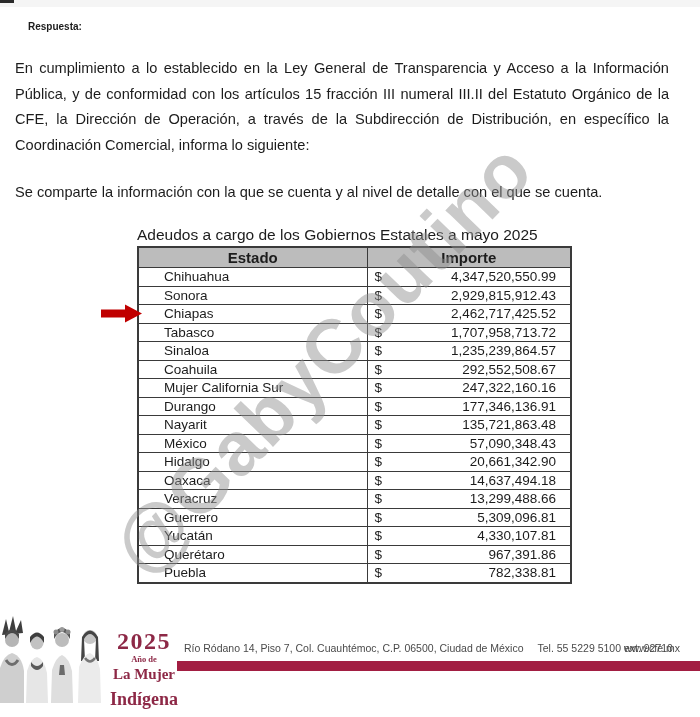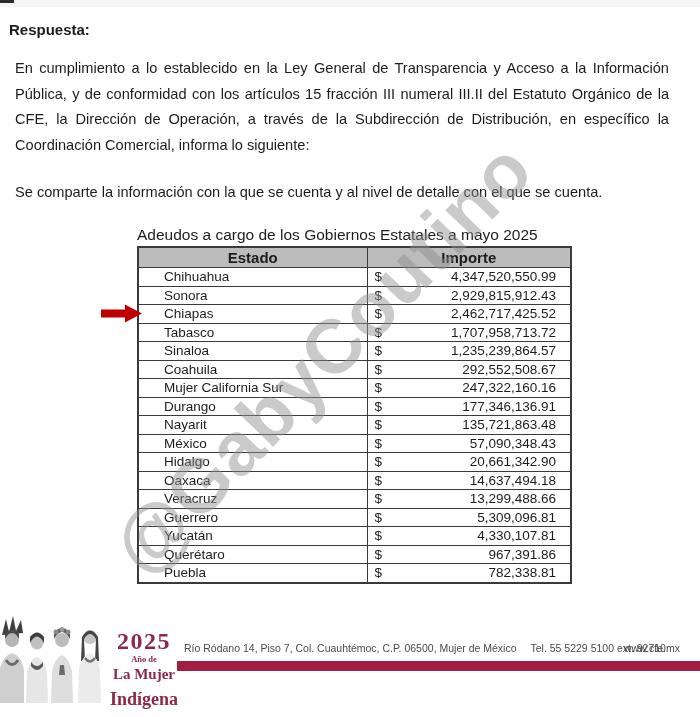--- a/index.html
+++ b/index.html
@@ -21,22 +21,22 @@
   }
   .top-strip {
     position: absolute; top: 0; left: 0; width: 700px; height: 7px;
     background: #f5f5f5;
   }
   .top-left-mark {
     position: absolute; top: 0; left: 0; width: 14px; height: 3px;
     background: #2b2b2b;
   }
   .respuesta {
-    position: absolute; left: 9px; top: 21px;
-    font-size: 15px; font-weight: bold;
+    position: absolute; left: 28px; top: 21px;
+    font-size: 10px; font-weight: bold;
   }
   .para1 {
     position: absolute; left: 15px; top: 56px; width: 654px;
     font-size: 14.6px; line-height: 25.6px; text-align: justify;
   }
   .para2 {
     position: absolute; left: 15px; top: 180px; width: 660px;
     font-size: 14.6px; line-height: 25.6px;
   }
   .watermark {
@@ -332,21 +332,21 @@
     </svg>
 
     <div class="year-logo">
       <div class="year-big">2025</div>
       <div class="year-sub">Año de</div>
       <div class="campaign-1">La Mujer</div>
       <div class="campaign-2">Indígena</div>
     </div>
 
     <div class="footer-contact">
-      <span>Río Ródano 14, Piso 7, Col. Cuauhtémoc, C.P. 06500, Mujer de México</span><span class="footer-phone">Tel. 55 5229 5100 ext.  92710</span>
+      <span>Río Ródano 14, Piso 7, Col. Cuauhtémoc, C.P. 06500, Ciudad de México</span><span class="footer-phone">Tel. 55 5229 5100 ext.  92710</span>
     </div>
 
     <div class="footer-website">www.cfe.mx</div>
 
     <div class="footer-bar"></div>
   </div>
 
 </div>
 
 </body></html>

